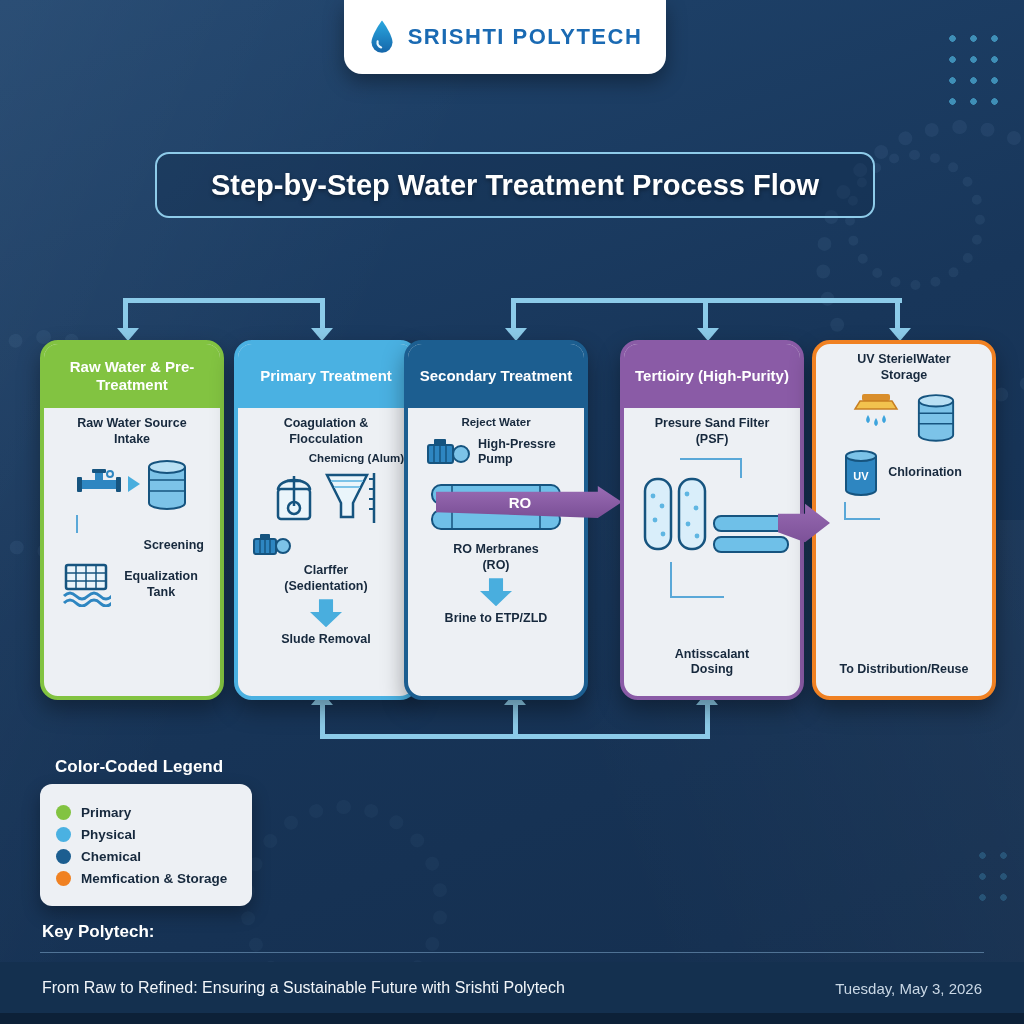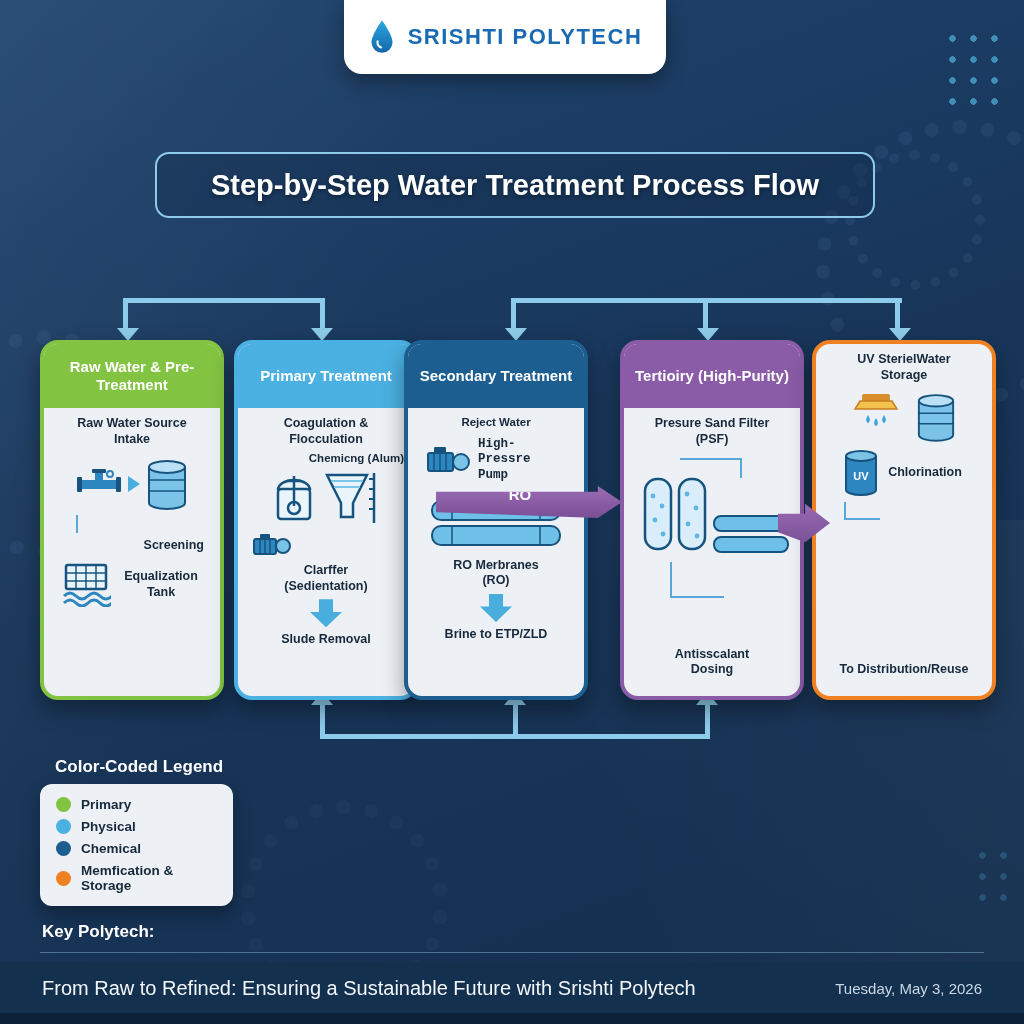--- a/index.html
+++ b/index.html
@@ -47,41 +47,41 @@
   .txt-sm{font-weight:bold;font-size:11.5px;text-align:center;line-height:1.2;}
   .icon-row{display:flex;align-items:center;justify-content:center;gap:6px;}
   .arr-right{width:0;height:0;border-top:8px solid transparent;border-bottom:8px solid transparent;border-left:12px solid #49aede;}
   .arr-down-big{width:32px;height:28px;background:#49aede;clip-path:polygon(28% 0,72% 0,72% 45%,100% 45%,50% 100%,0 45%,28% 45%);}
   .l-conn{border-left:2.5px solid #5aa8d8;border-bottom:2.5px solid #5aa8d8;}
 
   
   .ro-arrow{position:absolute;left:436px;top:486px;width:186px;height:32px;z-index:6;
             background:linear-gradient(180deg,#9a6cb4,#7a4f96);
             clip-path:polygon(0 18%,87% 18%,87% 0,100% 50%,87% 100%,0 82%);
-            display:flex;align-items:flex-start;justify-content:center;color:#fff;font-weight:bold;font-size:15px;}
+            display:flex;align-items:center;justify-content:center;color:#fff;font-weight:bold;font-size:15px;}
   .purple-arrow{position:absolute;left:778px;top:500px;width:52px;height:46px;z-index:6;
                 background:linear-gradient(180deg,#9a6cb4,#7a4f96);
                 clip-path:polygon(0 30%,52% 30%,52% 8%,100% 50%,52% 92%,0 70%);}
 
   
   .legend-heading{position:absolute;left:55px;top:757px;color:#fff;font-weight:bold;font-size:17px;z-index:3;}
-  .legend-box{position:absolute;left:40px;top:784px;width:193px;height:122px;background:#edf0f4;border-radius:12px;
+  .legend-box{position:absolute;left:40px;top:784px;width:212px;height:122px;background:#edf0f4;border-radius:12px;
               box-shadow:0 8px 18px rgba(0,0,0,0.3);display:flex;flex-direction:column;justify-content:center;
               gap:7px;padding:8px 16px;box-sizing:border-box;z-index:3;}
   .legend-row{display:flex;align-items:center;gap:10px;}
   .legend-dot{width:15px;height:15px;border-radius:50%;flex:0 0 auto;}
   .legend-label{color:#17293d;font-weight:bold;font-size:13.5px;}
 
   .key-features{position:absolute;left:42px;top:922px;color:#fff;font-weight:bold;font-size:17px;z-index:3;}
   .divider{position:absolute;left:40px;top:952px;width:944px;height:1px;background:rgba(150,195,230,0.45);z-index:3;}
 
   
   .footer{position:absolute;left:0;top:962px;width:1024px;height:52px;background:#14304f;z-index:3;
           display:flex;align-items:center;justify-content:space-between;padding:0 42px;box-sizing:border-box;}
-  .footer-tagline{color:#f2f6fa;font-size:20px;}
+  .footer-tagline{color:#f2f6fa;font-size:16px;}
   .footer-date{color:#c9d7e5;font-size:15px;}
   .footer-strip{position:absolute;left:0;top:1013px;width:1024px;height:11px;background:#0d2138;z-index:3;}
 
   svg{display:block;}
   .right{align-self:flex-end;margin-right:10px;}
   .left{align-self:flex-start;margin-left:8px;}
 </style>
 </head>
 <body>
 
@@ -226,21 +226,21 @@
         <div class="txt" style="width:120px;">Clarffer (Sedientation)</div>
         <div class="arr-down-big"></div>
         <div class="txt">Slude Removal</div>
       </div>
     </div>
 
     <div class="card" style="left: 404px; border-color: rgb(28, 94, 144);">
       <div class="card-header" style="background: rgb(28, 94, 144);">Secondary Treatment</div>
       <div class="card-body">
         <div class="txt-sm">Reject Water</div>
-        <div class="icon-row" style="gap:8px;margin-top:2px;font-family:Liberation Mono, monospace;">
+        <div class="icon-row" style="gap:8px;margin-top:2px;">
           <span>
             <svg width="44" height="30" viewBox="0 0 44 30">
               <rect x="2" y="8" width="25" height="18" rx="2" fill="#2e86c1" stroke="#16547f" stroke-width="2"></rect>
               <line x1="8" y1="8" x2="8" y2="26" stroke="#16547f" stroke-width="1.5"></line>
               <line x1="14" y1="8" x2="14" y2="26" stroke="#16547f" stroke-width="1.5"></line>
               <line x1="20" y1="8" x2="20" y2="26" stroke="#16547f" stroke-width="1.5"></line>
               <circle cx="35" cy="17" r="8" fill="#7cc3e8" stroke="#16547f" stroke-width="2"></circle>
               <rect x="8" y="2" width="12" height="6" rx="1" fill="#16547f"></rect>
             </svg>
           </span>

